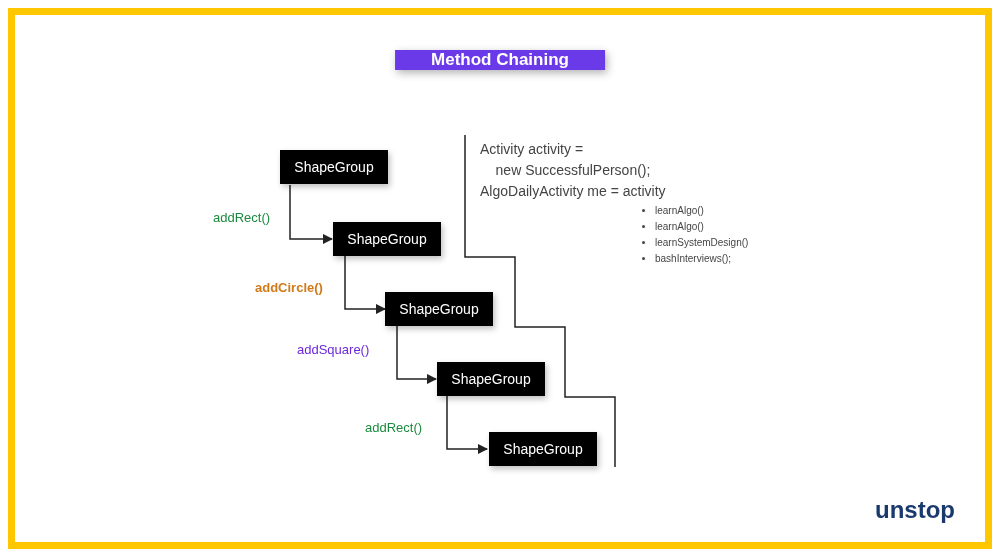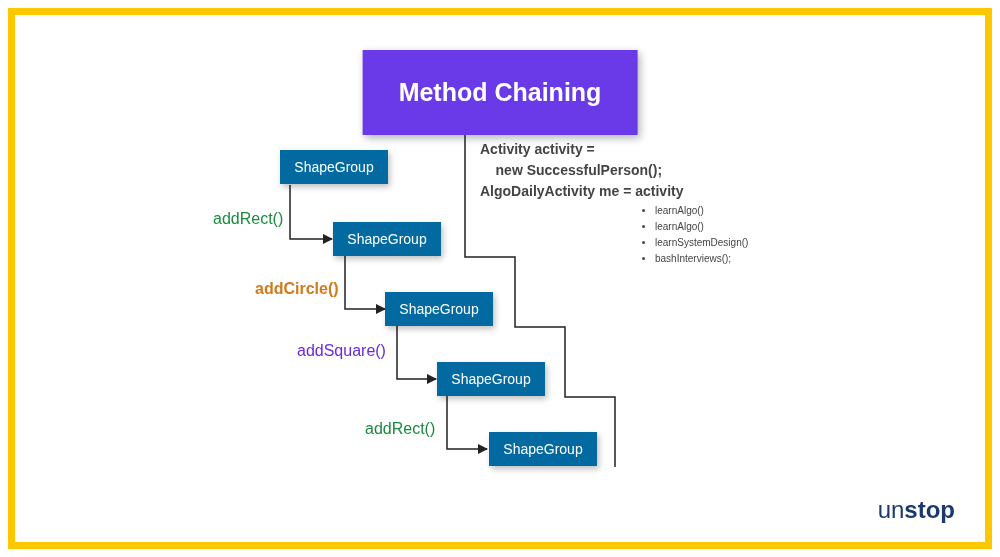--- a/index.html
+++ b/index.html
@@ -19,44 +19,43 @@
       border: 7px solid #ffc700;
       background: #fff;
     }
     .title-box {
       position: absolute;
       top: 35px;
       left: 50%;
       transform: translateX(-50%);
       background: #6a3ae8;
       color: #fff;
-      padding: 28px 36px;
-      font-size: 25px;
+      padding: 0 36px;
+      font-size: 17px;
       font-weight: 600;
       box-shadow: 2px 3px 8px rgba(0,0,0,0.3);
     }
     .shape-box {
       position: absolute;
-      background: #0369a1;
+      background: #000000;
       color: #fff;
       padding: 9px 14px;
       font-size: 14px;
       box-shadow: 2px 3px 6px rgba(0,0,0,0.25);
       text-align: center;
     }
     .method-label {
       position: absolute;
-      font-size: 16px;
+      font-size: 13px;
     }
     .code-text {
       position: absolute;
       font-size: 14px;
       color: #444;
       line-height: 1.5;
-      font-weight: bold;
     }
     .bullet-list {
       position: absolute;
       font-size: 10px;
       color: #444;
       line-height: 1.6;
     }
     .bullet-list li { list-style: disc; margin-left: 18px; }
     svg.lines {
       position: absolute;
@@ -65,21 +64,21 @@
       pointer-events: none;
     }
     .logo {
       position: absolute;
       bottom: 18px;
       right: 30px;
       font-size: 24px;
       font-weight: 700;
       color: #1a3a6e;
     }
-    .logo .un { font-weight: 400; }
+    .logo .un { font-weight: 700; }
   </style>
 </head>
 <body>
 
 <div class="frame">
 
   <div class="title-box">
     <span>Method Chaining</span>
   </div>
 

